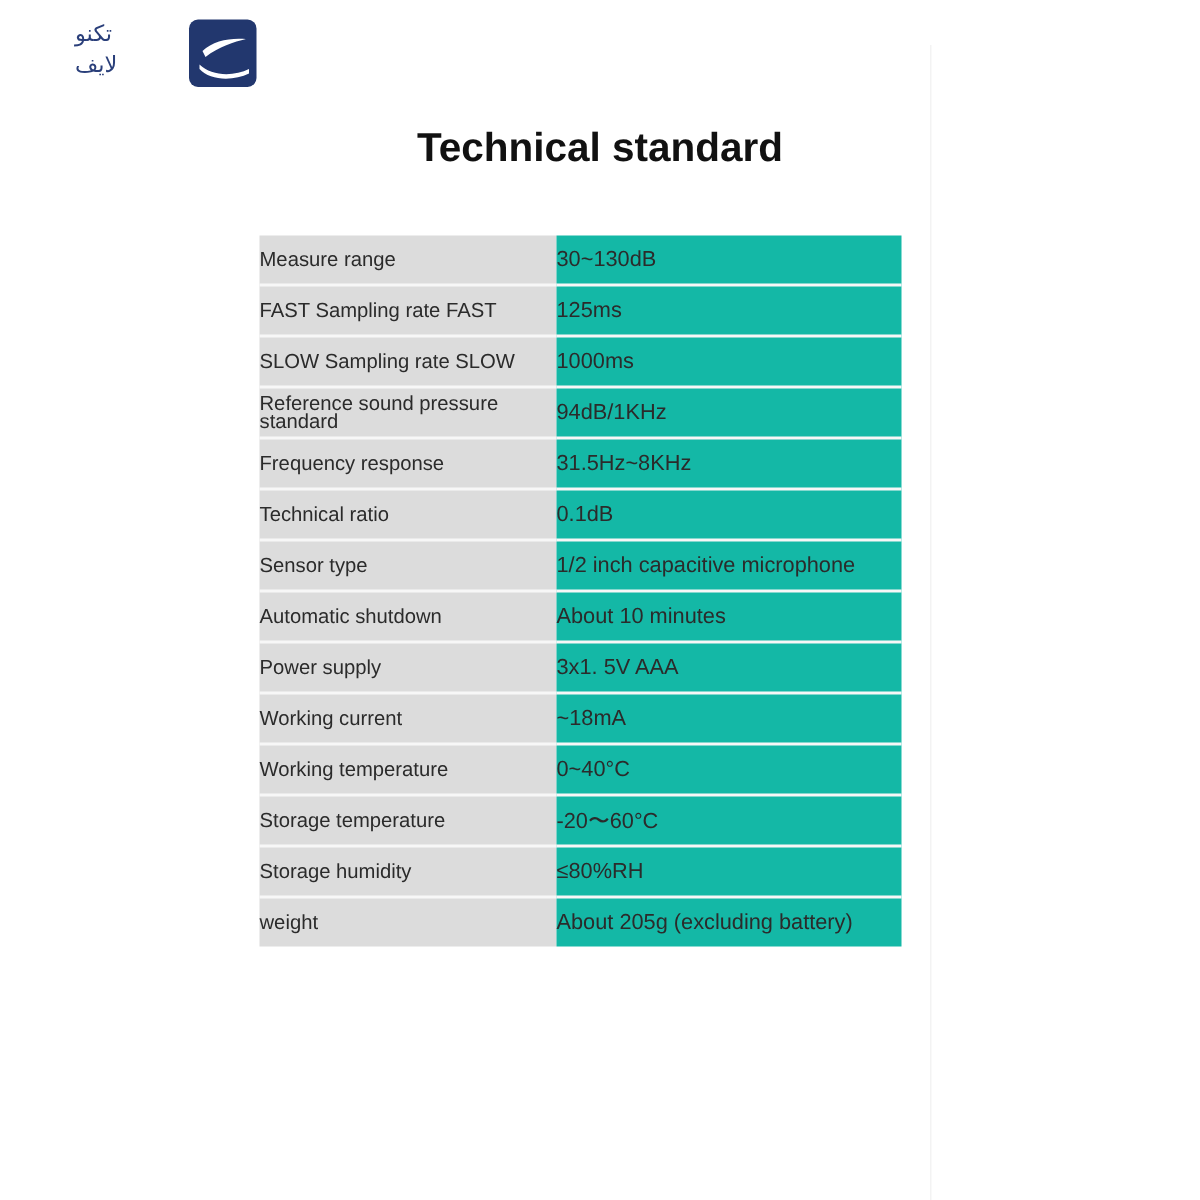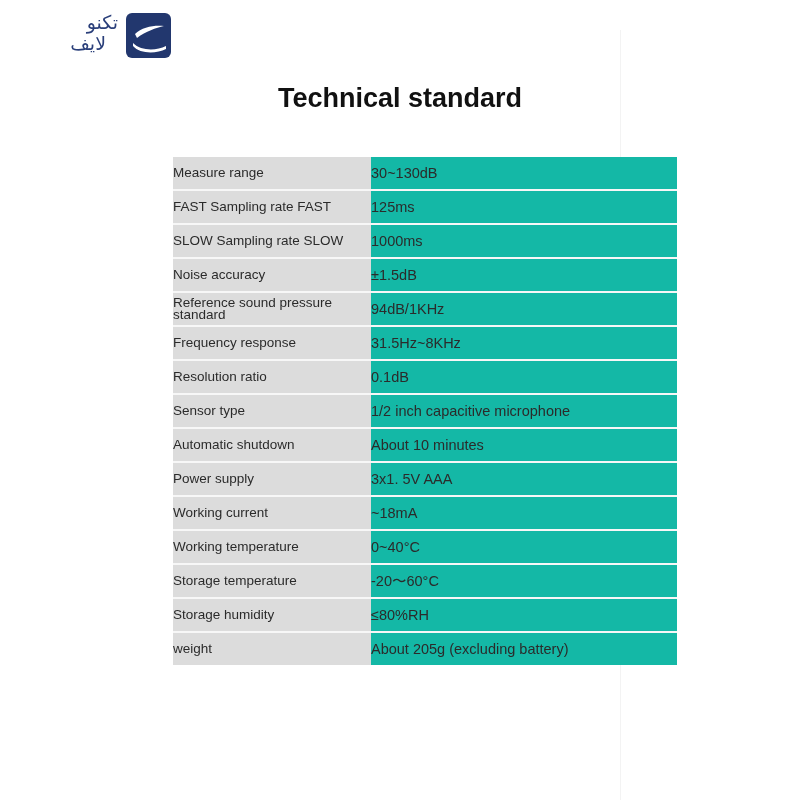--- a/index.html
+++ b/index.html
@@ -2,25 +2,25 @@
 <html><head>
   <meta charset="utf-8">
   <style>
     html, body { margin: 0; padding: 0; }
     body {
       width: 800px; height: 800px; background: #ffffff; position: relative; overflow: hidden;
       font-family: "Liberation Sans", sans-serif;
     }
     .logo { position: absolute; left: 50px; top: 12px; width: 122px; height: 48px; }
     .logo-text { position: absolute; left: 0; top: 0; width: 68px; height: 48px; color: #2a3f7a;
-      font-family: "DejaVu Sans", sans-serif; font-size: 19px; line-height: 21px; text-align: right; direction: rtl; }
+      font-family: "DejaVu Sans", sans-serif; font-size: 15px; line-height: 21px; text-align: left; direction: rtl; }
     .logo-mark { position: absolute; left: 76px; top: 1px; width: 45px; height: 45px; background: #22376e; border-radius: 6px; }
     .title { position: absolute; left: 0; right: 0; top: 83px; text-align: center; font-size: 27px; font-weight: bold; color: #111; }
     .faint-line { position: absolute; left: 620px; top: 30px; width: 1px; height: 770px; background: #f3f3f3; }
-    table.spec { position: absolute; left: 173px; top: 157px; width: 504px; border-collapse: collapse; table-layout: fixed; }
+    table.spec { position: absolute; left: 173px; top: 157px; width: 428px; border-collapse: collapse; table-layout: fixed; }
     table.spec td { height: 32px; padding: 0; border-bottom: 2px solid #f7f7f7; vertical-align: middle; }
     table.spec tr:last-child td { border-bottom: none; }
     td.k { width: 198px; background: #dcdcdc; color: #2b2b2b; font-size: 13.5px; padding-left: 13px; line-height: 12px; }
     td.v { background: #14b8a6; color: #2b2b2b; font-size: 14.5px; padding-left: 18px; }
   </style>
 </head>
 <body>
 
 <div class="faint-line"></div>
 
@@ -47,33 +47,29 @@
       </tr>
       <tr>
         <td class="k">FAST  Sampling rate FAST</td>
         <td class="v">125ms</td>
       </tr>
       <tr>
         <td class="k">SLOW  Sampling rate SLOW</td>
         <td class="v">1000ms</td>
       </tr>
       <tr>
-        <td class="k">Noise accuracy</td>
-        <td class="v">±1.5dB</td>
-      </tr>
-      <tr>
         <td class="k">Reference sound pressure standard</td>
         <td class="v">94dB/1KHz</td>
       </tr>
       <tr>
         <td class="k">Frequency response</td>
         <td class="v">31.5Hz~8KHz</td>
       </tr>
       <tr>
-        <td class="k">Resolution ratio</td>
+        <td class="k">Technical ratio</td>
         <td class="v">0.1dB</td>
       </tr>
       <tr>
         <td class="k">Sensor type</td>
         <td class="v">1/2 inch capacitive microphone</td>
       </tr>
       <tr>
         <td class="k">Automatic shutdown</td>
         <td class="v">About 10 minutes</td>
       </tr>

